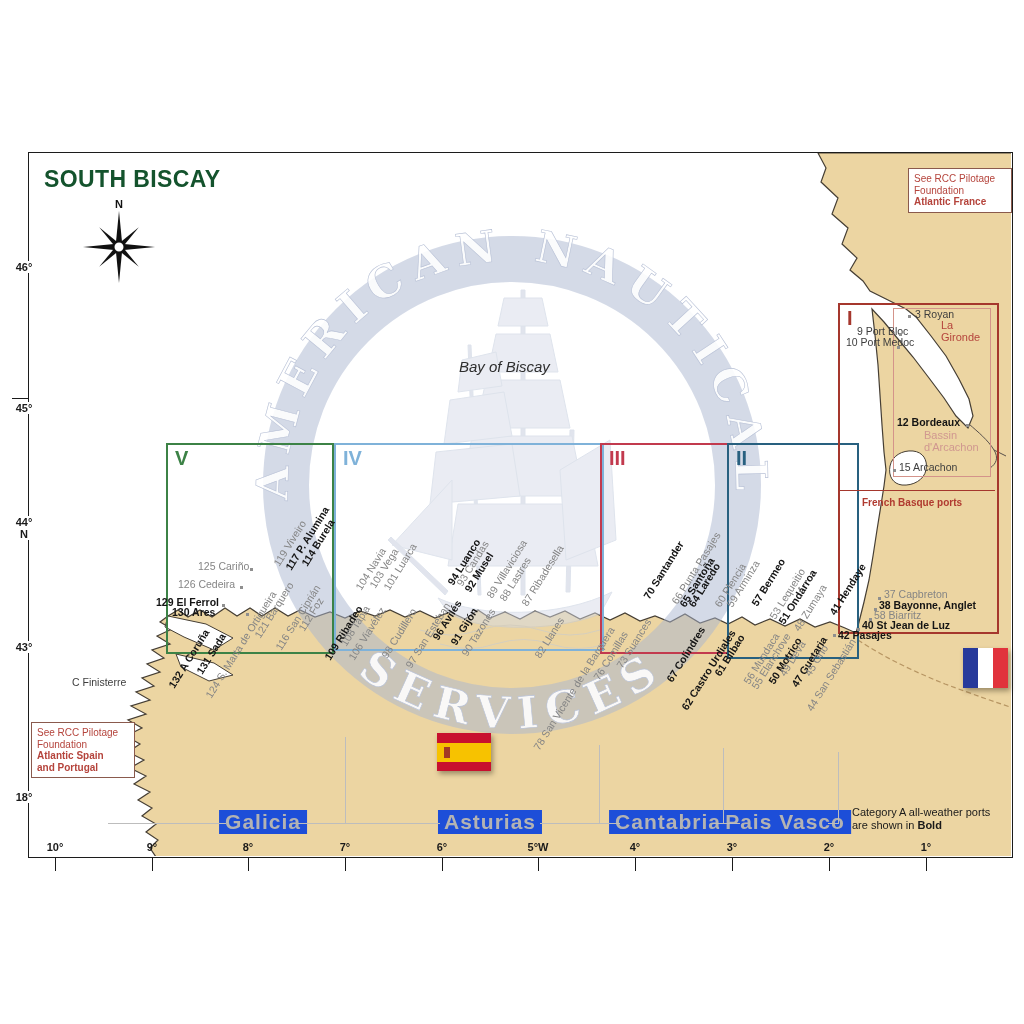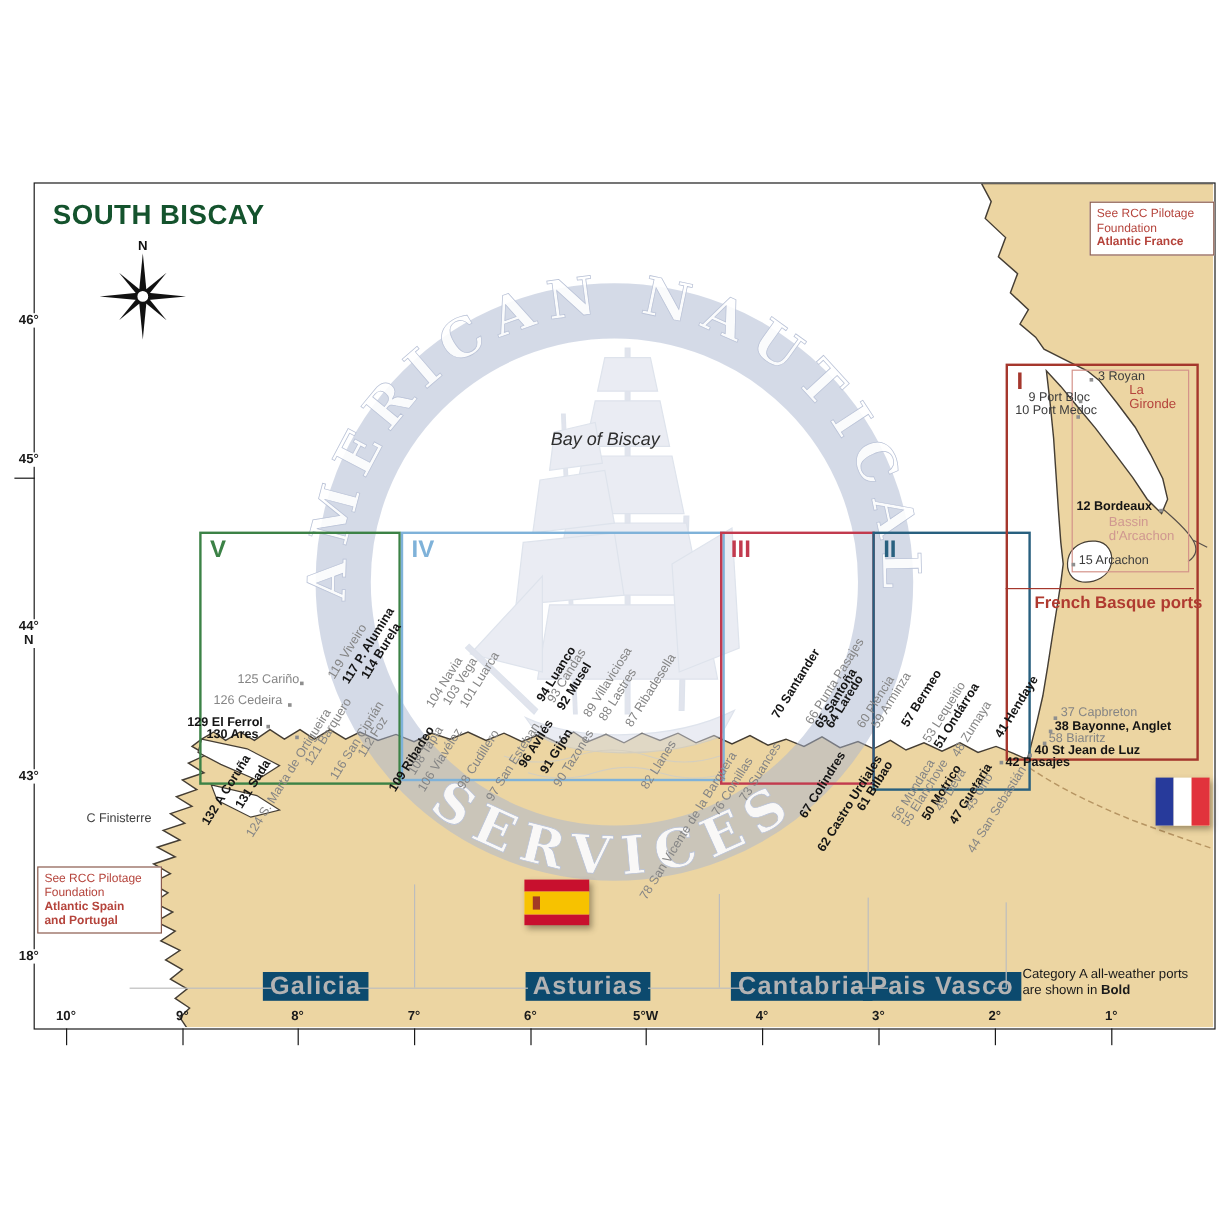--- a/index.html
+++ b/index.html
@@ -9,31 +9,31 @@
   .mapclip{position:absolute;left:29px;top:153px;width:982px;height:703px;overflow:hidden;}
   .title{position:absolute;left:44px;top:166px;font-size:23px;font-weight:bold;color:#14532d;letter-spacing:.4px;}
   .baylab{position:absolute;left:459px;top:358px;font-size:15px;font-style:italic;color:#2e2e2e;}
   .plab{position:absolute;font-size:10.5px;color:#858585;white-space:nowrap;height:12px;line-height:12px;}
   .plab.b{font-weight:bold;color:#141414;}
   .plab.dark{color:#3d3d3d;}
   .plab.rot{transform-origin:0 100%;transform:rotate(-58deg);}
   .fnote{position:absolute;font-size:11px;line-height:11.5px;white-space:pre-line;}
   .fnote.red{color:#b5443c;}
   .fnote.salmon{color:#d09890;}
-  .fnote.redbold{color:#b03a30;font-weight:bold;font-size:14px;white-space:nowrap;}
+  .fnote.redbold{color:#b03a30;font-weight:bold;font-size:10px;white-space:nowrap;}
   .zone{position:absolute;border:2px solid;pointer-events:none;}
   .zone .num{position:absolute;left:7px;top:3px;font-weight:bold;font-size:20px;line-height:20px;}
   .zone.thin{border-width:1.5px;}
   .basqueline{position:absolute;left:838px;top:490px;width:157px;height:0;border-top:1.5px solid #a5372d;}
   .latlab{position:absolute;left:11px;width:26px;text-align:center;font-size:11px;font-weight:bold;color:#1a1a1a;background:#fff;line-height:12px;}
   .latlab .sub{display:block;font-weight:bold;}
   .ltick{position:absolute;left:12px;width:17px;height:0;border-top:1.5px solid #1a1a1a;}
   .lonlab{position:absolute;top:841px;width:30px;text-align:center;font-size:11px;font-weight:bold;color:#1a1a1a;}
   .btick{position:absolute;top:857px;width:0;height:14px;border-left:1.5px solid #1a1a1a;}
-  .regionlab{position:absolute;top:810px;transform:translateX(-50%);font-size:21px;font-weight:bold;color:#b3b3b3;letter-spacing:1px;background:#0c4a6e;padding:0 6px;white-space:nowrap;}
+  .regionlab{position:absolute;top:810px;transform:translateX(-50%);font-size:21px;font-weight:bold;color:#b3b3b3;letter-spacing:1px;background:#1d4ed8;padding:0 6px;white-space:nowrap;}
   .regline{position:absolute;top:823px;height:0;border-top:1px solid #bdbdbd;}
   .regdiv{position:absolute;width:0;border-left:1px solid #bdbdbd;}
   .rccbox{position:absolute;background:#fff;border:1.5px solid #8a5a4d;color:#b5443c;font-size:10px;line-height:11.5px;padding:4px 5px;}
   .rccbox .bold{font-weight:bold;}
   .catnote{position:absolute;left:852px;top:806px;width:158px;text-align:left;font-size:11px;line-height:13px;color:#1a1a1a;}
   .catnote b{font-weight:bold;}
   .dot{position:absolute;width:3px;height:3px;background:#8f8f8f;}
   .flag{position:absolute;box-shadow:2px 3px 5px rgba(60,50,30,.45);}
   .flag-es{left:437px;top:733px;width:54px;height:38px;display:flex;flex-direction:column;}
   .flag-es .r{height:25%;background:#c8102e;}
@@ -223,21 +223,21 @@
       <div class="plab" style="left: 874px; top: 609px;">58 Biarritz</div>
       <div class="plab b" style="left: 862px; top: 619px;">40 St Jean de Luz</div>
       <div class="fnote red" style="left: 941px; top: 320px;">La
 Gironde</div>
       <div class="fnote salmon" style="left: 924px; top: 430px;">Bassin
 d'Arcachon</div>
       <div class="fnote redbold" style="left: 862px; top: 497px;">French Basque ports</div>
       <div class="ltick" style="top: 268px;"></div>
       <div class="latlab" style="top: 261px;">46°</div>
       <div class="ltick" style="top: 398px;"></div>
-      <div class="latlab" style="top: 377px;">45°</div>
+      <div class="latlab" style="top: 402px;">45°</div>
       <div class="ltick" style="top: 523px;"></div>
       <div class="latlab" style="top: 516px;">44°<span class="sub">N</span></div>
       <div class="ltick" style="top: 648px;"></div>
       <div class="latlab" style="top: 641px;">43°</div>
       <div class="ltick" style="top: 798px;"></div>
       <div class="latlab" style="top: 791px;">18°</div>
       <div class="btick" style="left: 55px;"></div>
       <div class="lonlab" style="left: 40px;">10°</div>
       <div class="btick" style="left: 152px;"></div>
       <div class="lonlab" style="left: 137px;">9°</div>

